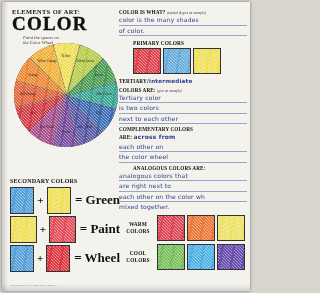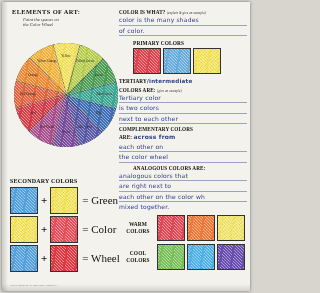--- a/index.html
+++ b/index.html
@@ -39,21 +39,21 @@
   .wlab{position:absolute;font-size:3.3px;color:#2a2a2a;text-align:center;
        font-family:"Liberation Serif",serif;line-height:1.05;
        transform:translate(-50%,-50%);width:22px;}
 
   
   #secondary{position:absolute;left:8px;top:176px;width:110px;}
   #sec-title{font-size:6px;font-weight:bold;letter-spacing:.2px;color:#141414;}
   .sec-row{display:flex;align-items:center;margin-top:3px;height:26px;}
   .chip{width:26px;height:25px;border:.8px solid #333;}
   .plus{font-size:11px;font-weight:bold;margin:0 3px;color:#111;}
-  .eq{font-size:11px;font-weight:normal;margin-left:4px;color:#111;white-space:nowrap;}
+  .eq{font-size:13px;font-weight:bold;margin-left:4px;color:#111;white-space:nowrap;}
 
   
   #right{position:absolute;left:117px;top:7px;width:128px;}
   .qhead{font-size:5.2px;font-weight:bold;color:#121212;letter-spacing:.1px;}
   .qhint{font-size:3.2px;font-weight:normal;font-style:italic;color:#333;}
   .hand{font-family:"DejaVu Sans",sans-serif;font-size:6px;color:#2b3f8a;
         line-height:9.5px;letter-spacing:.2px;}
   .rule{border-bottom:.6px solid #9aa4c0;height:9.5px;}
   .swrow{display:flex;gap:2px;}
   .sw{width:26px;height:24px;border:.8px solid #333;}
@@ -72,20 +72,21 @@
   .footnote{position:absolute;left:8px;bottom:4px;font-size:2.6px;color:#8c8c8c;
     font-family:"Liberation Serif",serif;}
 </style>
 </head>
 <body>
 
 <div id="sheet">
 
   <div id="title-block">
     <div id="eoa" class="hdr">ELEMENTS OF ART:</div>
+    <div id="color-word">COLOR</div>
     <div id="subtitle">
       <span>Paint the spaces on</span><br>
       <span>the Color Wheel</span>
     </div>
   </div>
 
   <div id="wheel-wrap">
     <div id="wheel" class="tex">
         <div class="seg" style="transform: rotate(-105deg);">
           <i style="background: rgb(242, 227, 90); transform: rotate(0deg); clip-path: polygon(0px 0px, 100% 0px, 100% 57.74%);"></i>
@@ -158,21 +159,21 @@
         <div class="sec-row">
           <div class="chip tex" style="background: rgb(85, 162, 221);"></div>
           <div class="plus">+</div>
           <div class="chip tex" style="background: rgb(242, 227, 90);"></div>
           <div class="eq">= Green</div>
         </div>
         <div class="sec-row">
           <div class="chip tex" style="background: rgb(242, 227, 90);"></div>
           <div class="plus">+</div>
           <div class="chip tex" style="background: rgb(232, 80, 92);"></div>
-          <div class="eq">= Color</div>
+          <div class="eq">= Paint</div>
         </div>
         <div class="sec-row">
           <div class="chip tex" style="background: rgb(85, 162, 221);"></div>
           <div class="plus">+</div>
           <div class="chip tex" style="background: rgb(224, 58, 68);"></div>
           <div class="eq">= Wheel</div>
         </div>
       </div>
   </div>
 

